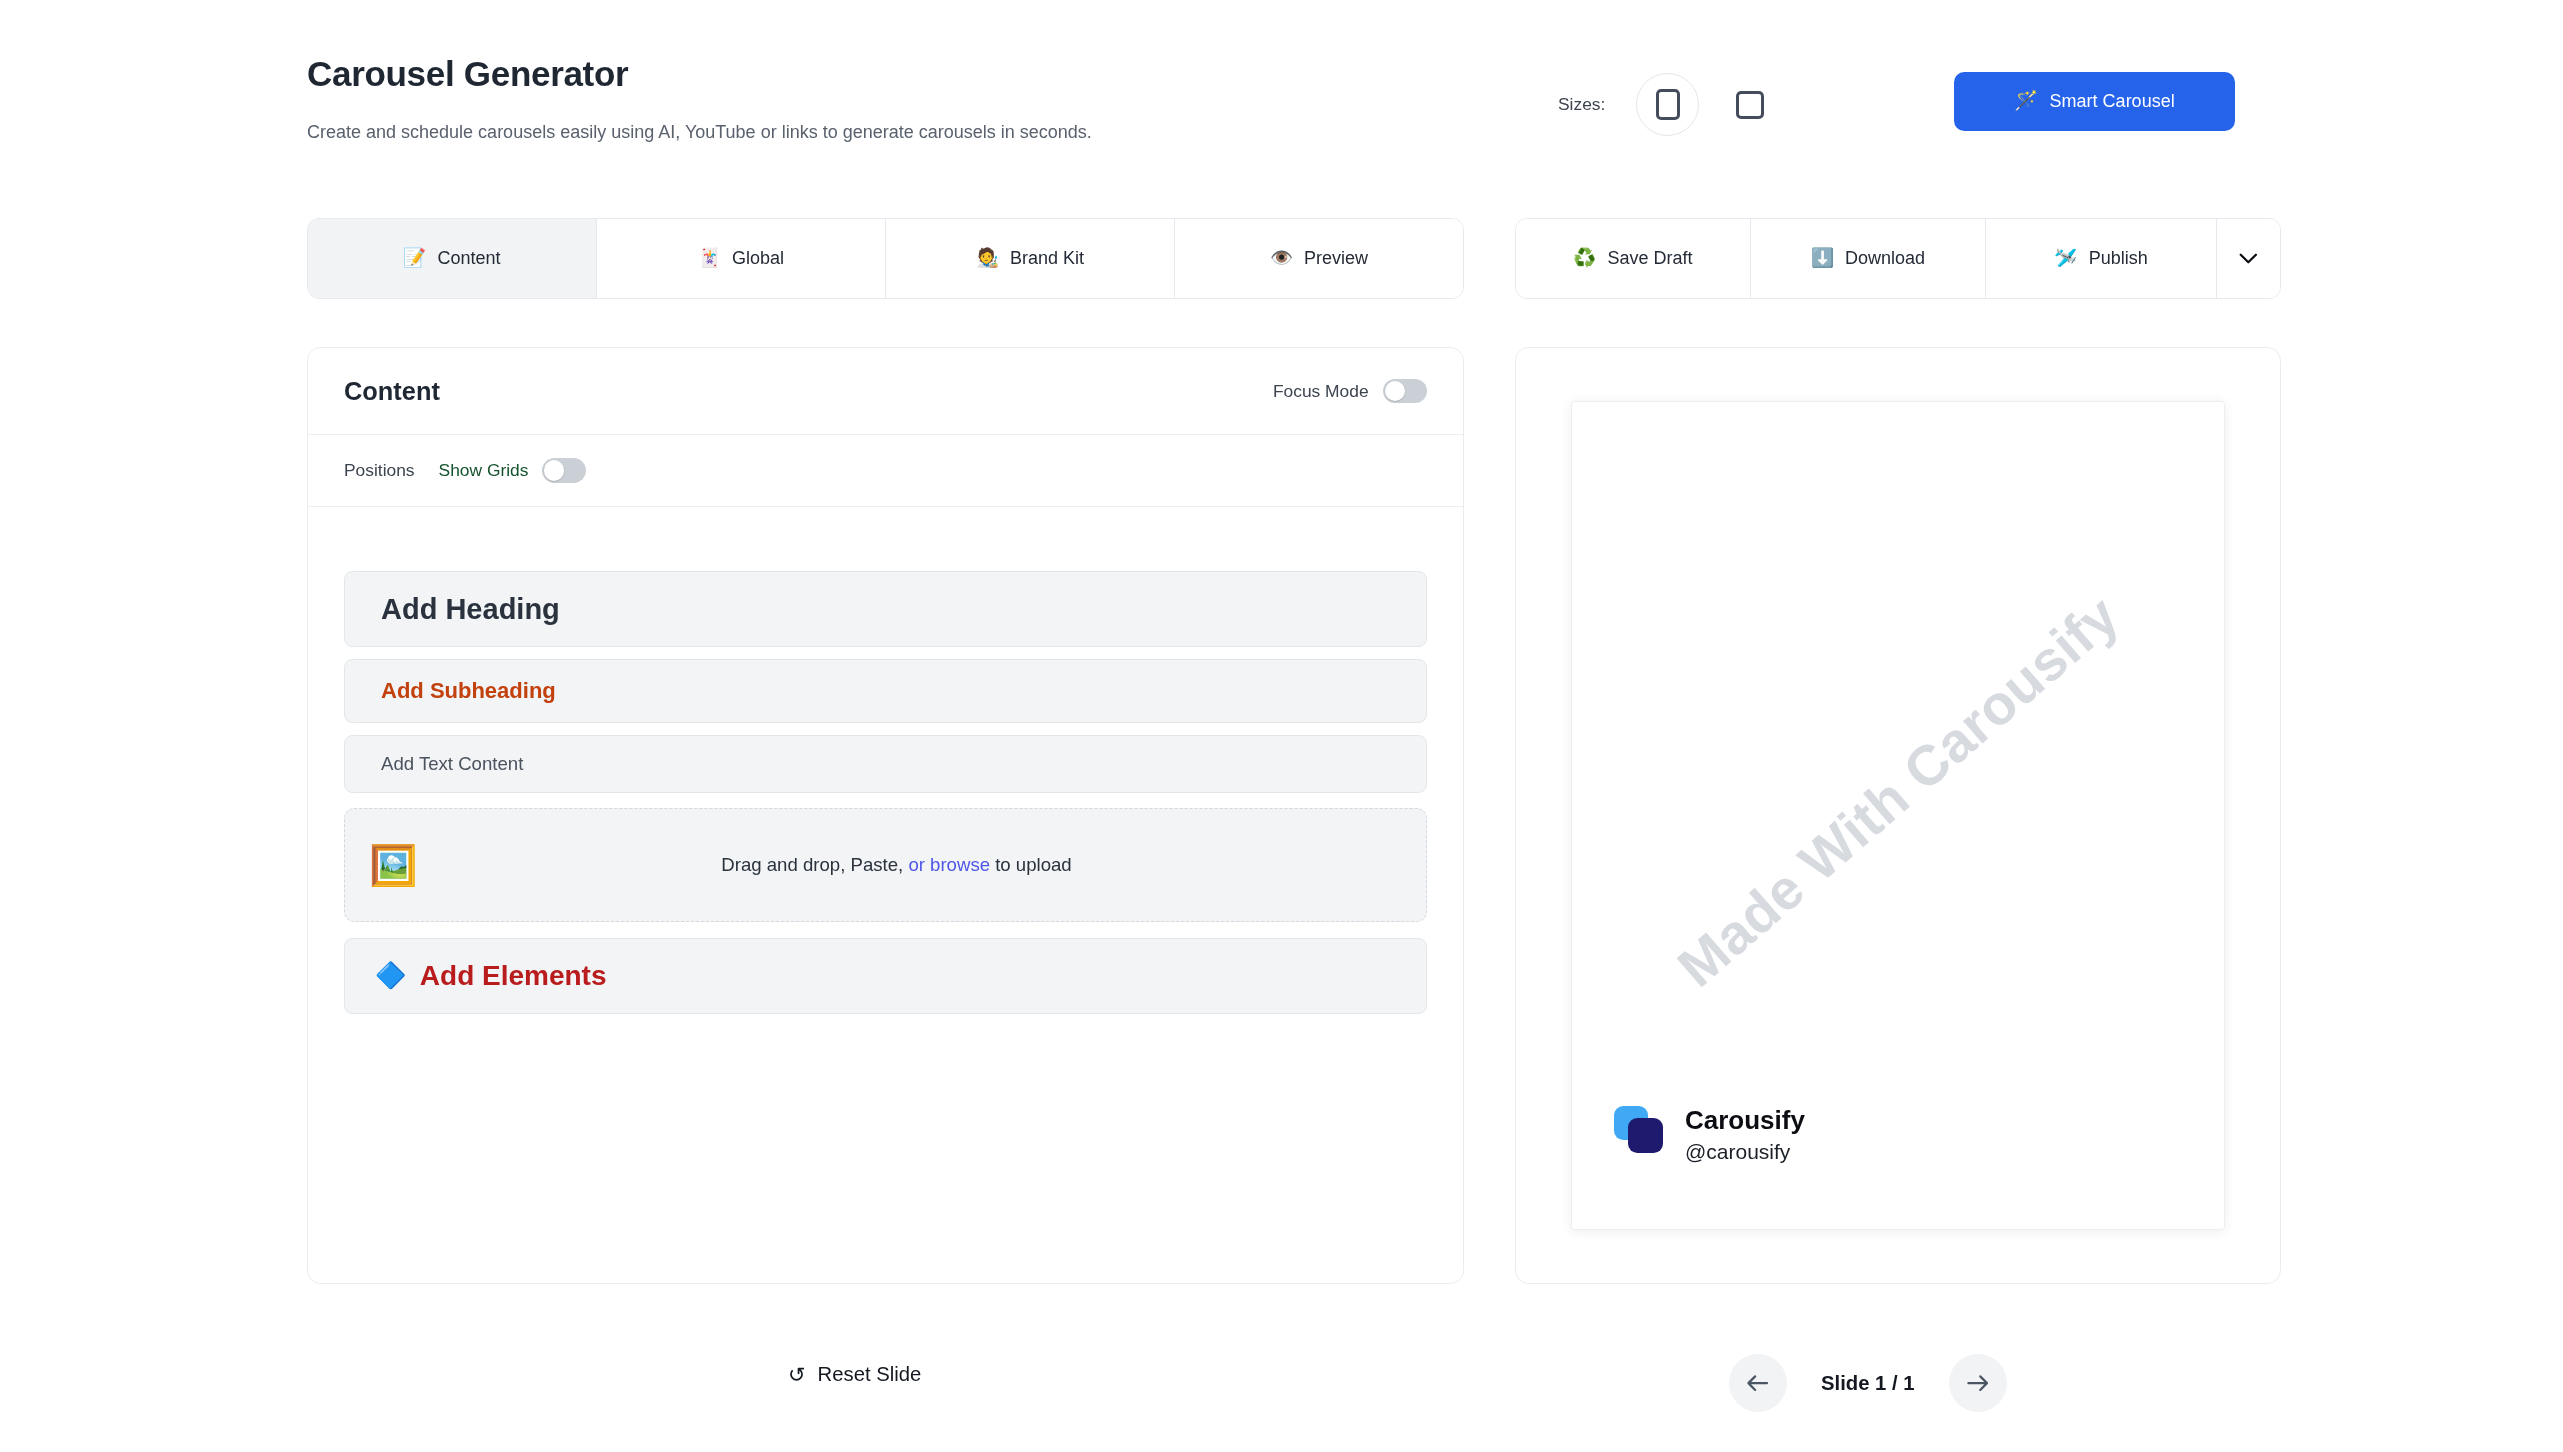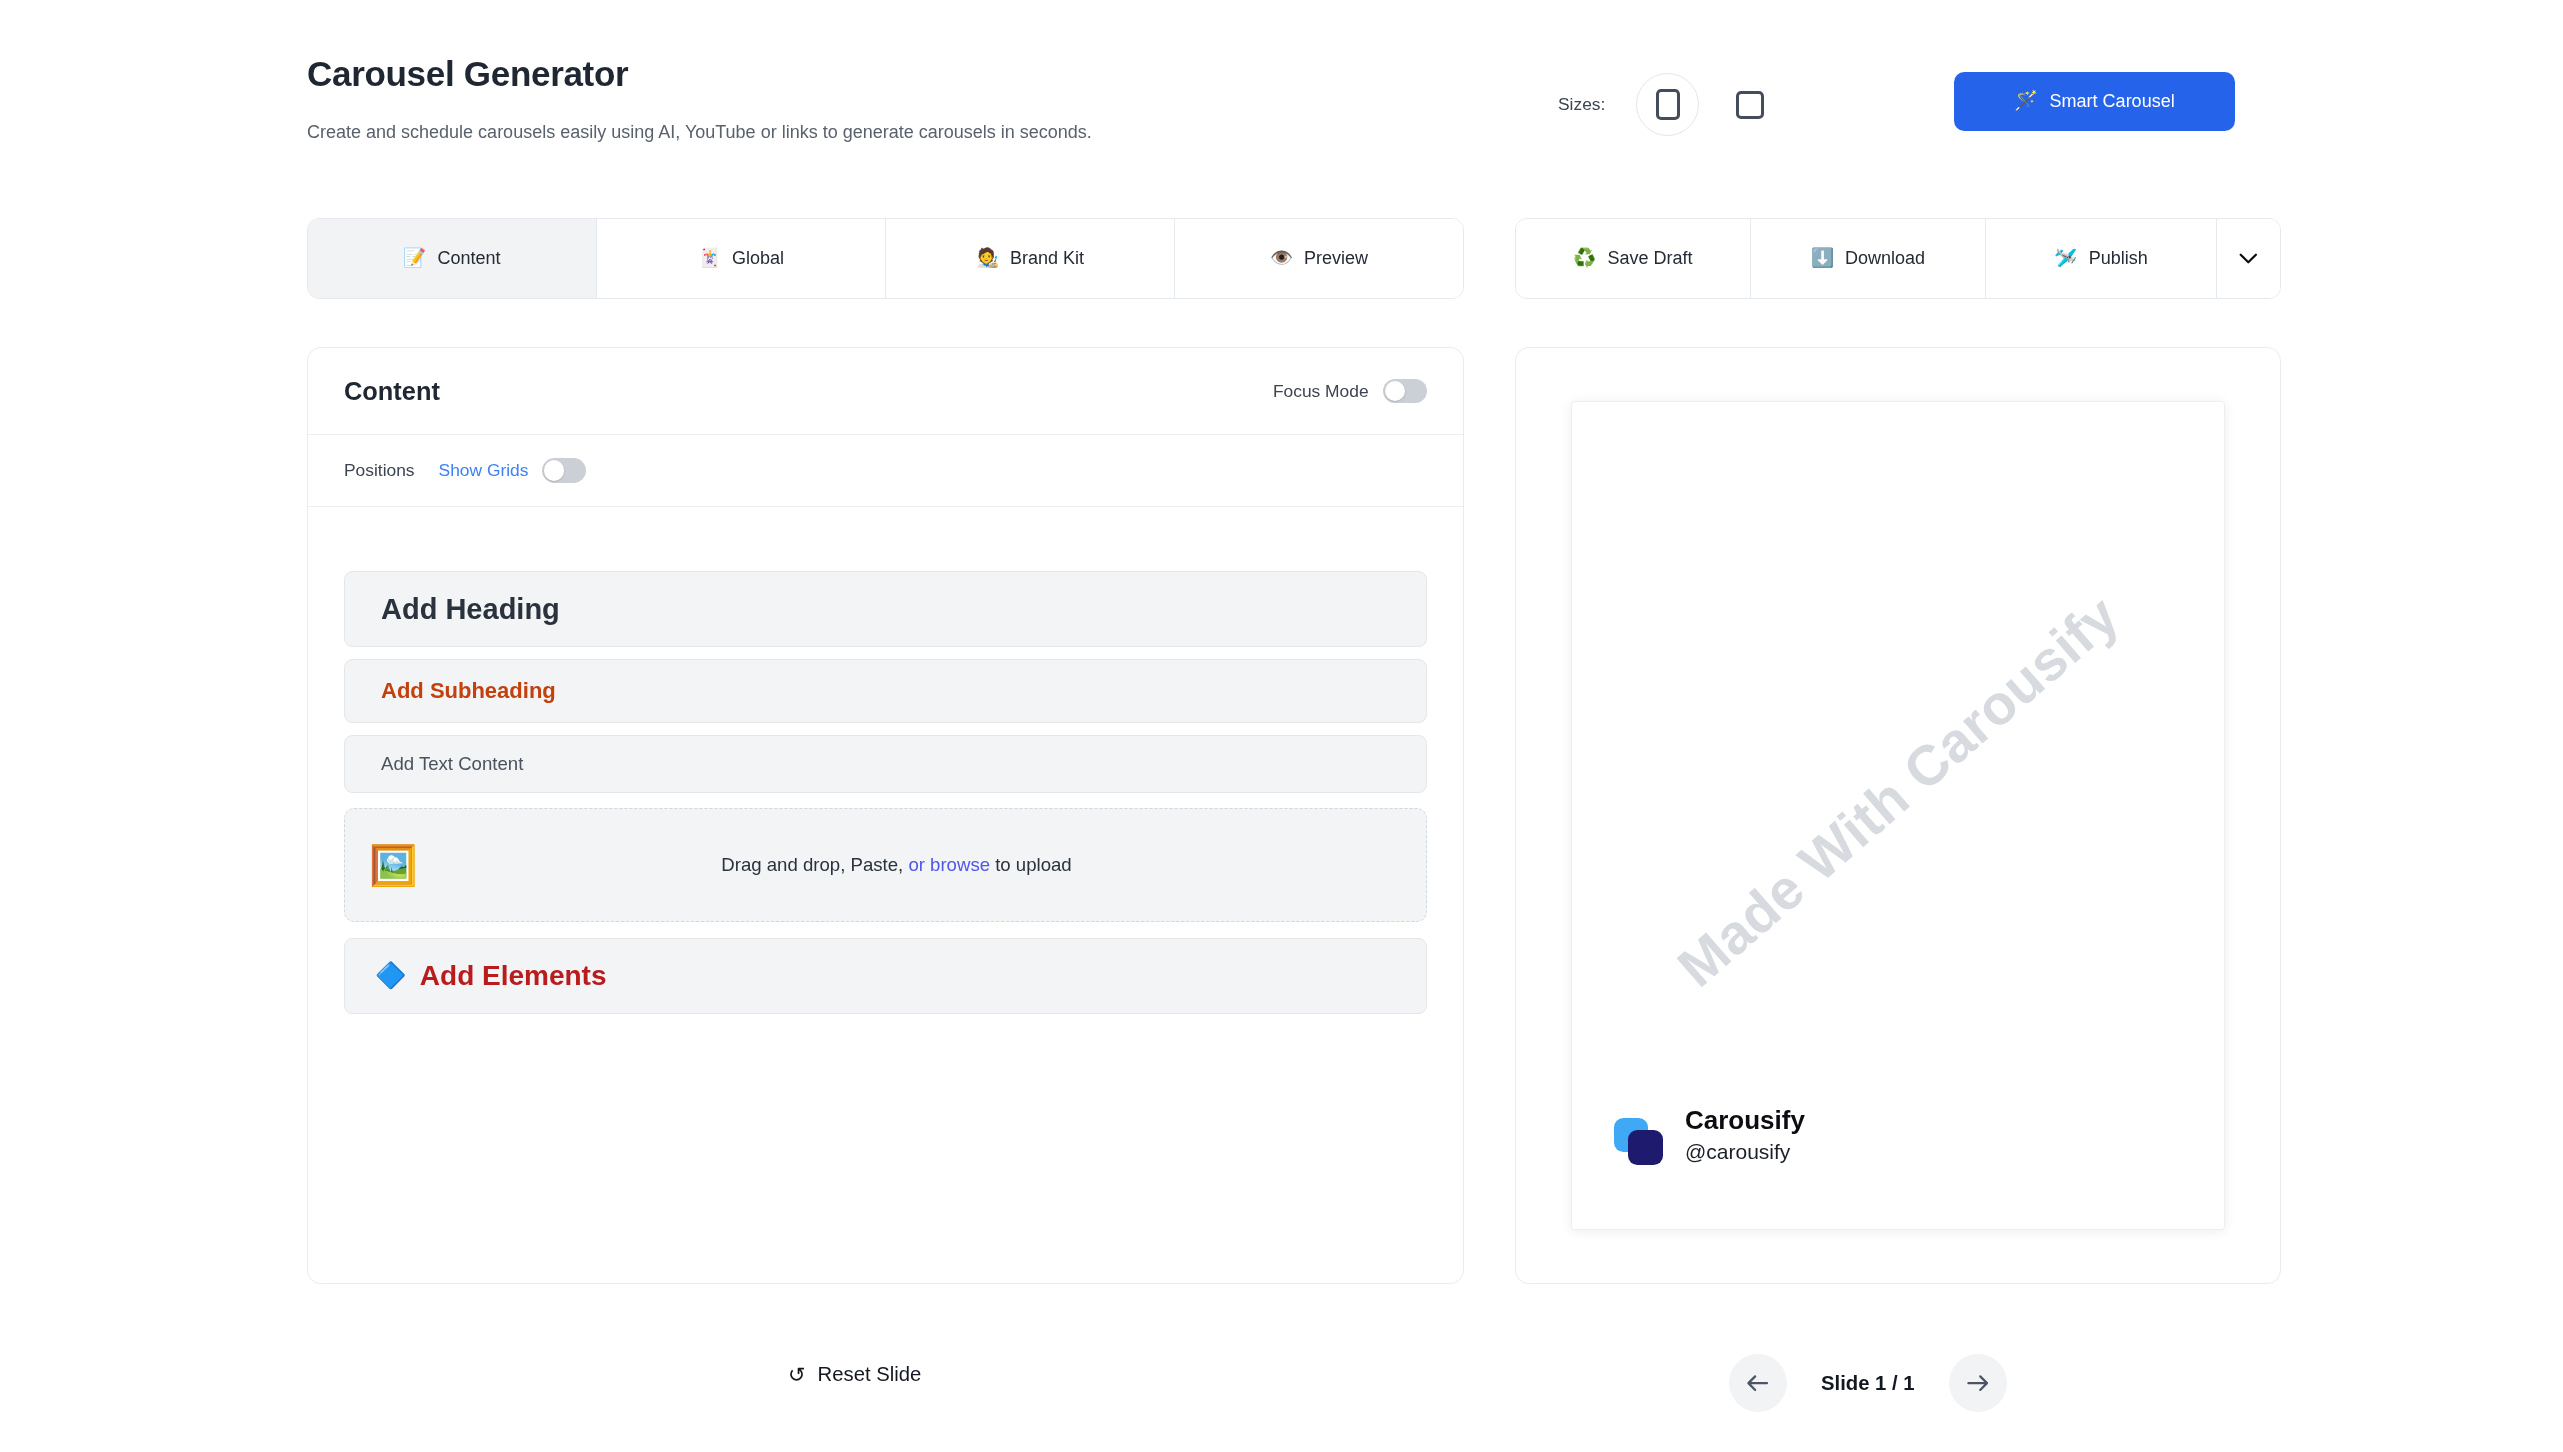--- a/index.html
+++ b/index.html
@@ -200,21 +200,21 @@
   .panel-sub {
     height: 72px;
     border-bottom: 1.3px solid #eceef1;
     display: flex;
     align-items: center;
     padding: 0 36px;
     gap: 24px;
   }
   .positions-label { font-size: 17.4px; color: #3c4450; }
   .grids-wrap { display: flex; align-items: center; gap: 13.6px; }
-  .grids-label { font-size: 17.4px; color: #3b82f6; }
+  .grids-label { font-size: 17.4px; color: #14532d; }
 
   .fields { padding: 24px 36px 0 36px; }
   .field {
     background: #f2f4f6;
     border: 1.3px solid #e3e7ea;
     border-radius: 8.5px;
     display: flex;
     align-items: center;
     padding: 0 36px;
     cursor: text;
@@ -289,21 +289,21 @@
     color: #d7dbe0;
     white-space: nowrap;
     letter-spacing: 0.4px;
     pointer-events: none;
   }
   .brand {
     position: absolute;
     left: 42px;
     bottom: 64px;
     display: flex;
-    align-items: flex-end;
+    align-items: flex-start;
     gap: 22px;
   }
   .brand-logo { position: relative; width: 49px; height: 49px; flex: none; }
   .logo-back {
     position: absolute; left: 0; top: 1.7px;
     width: 34px; height: 34px;
     border-radius: 9.3px;
     background: #3fa9f5;
   }
   .logo-front {

